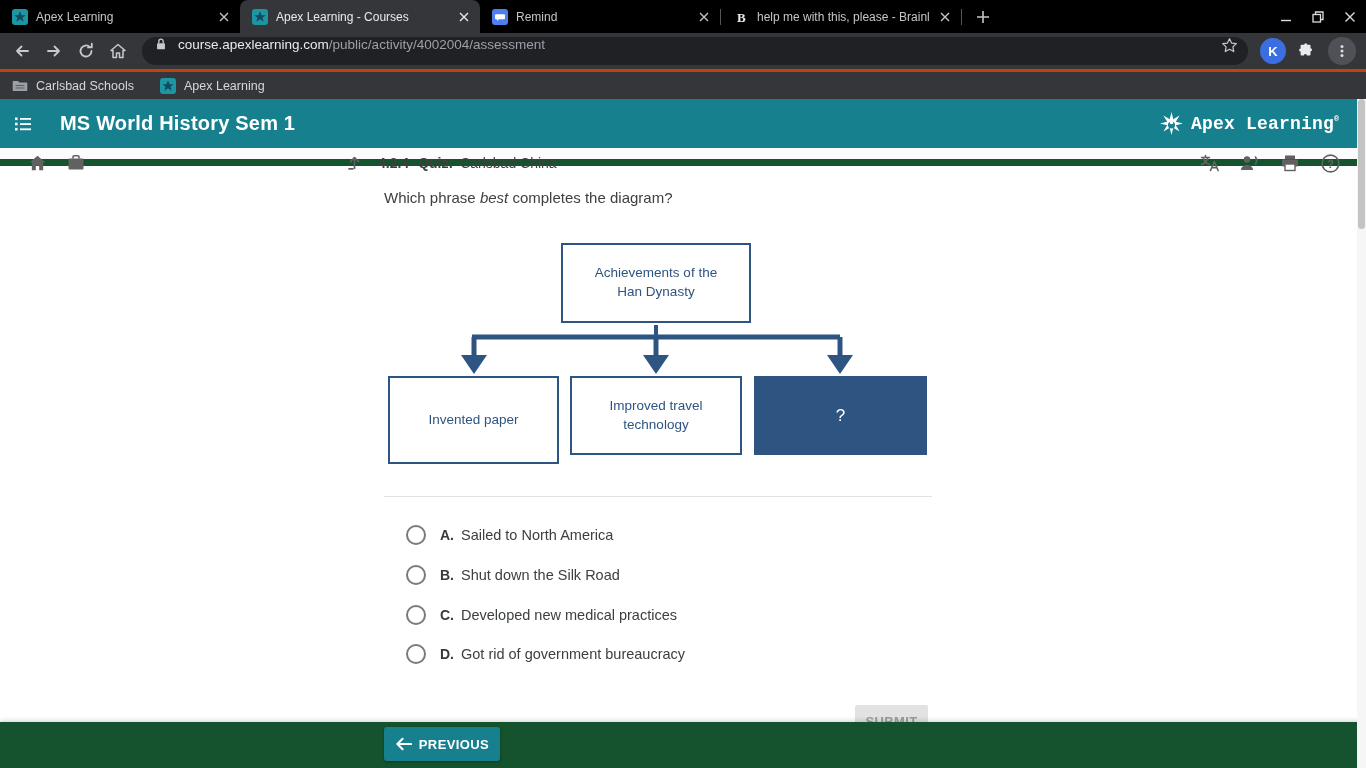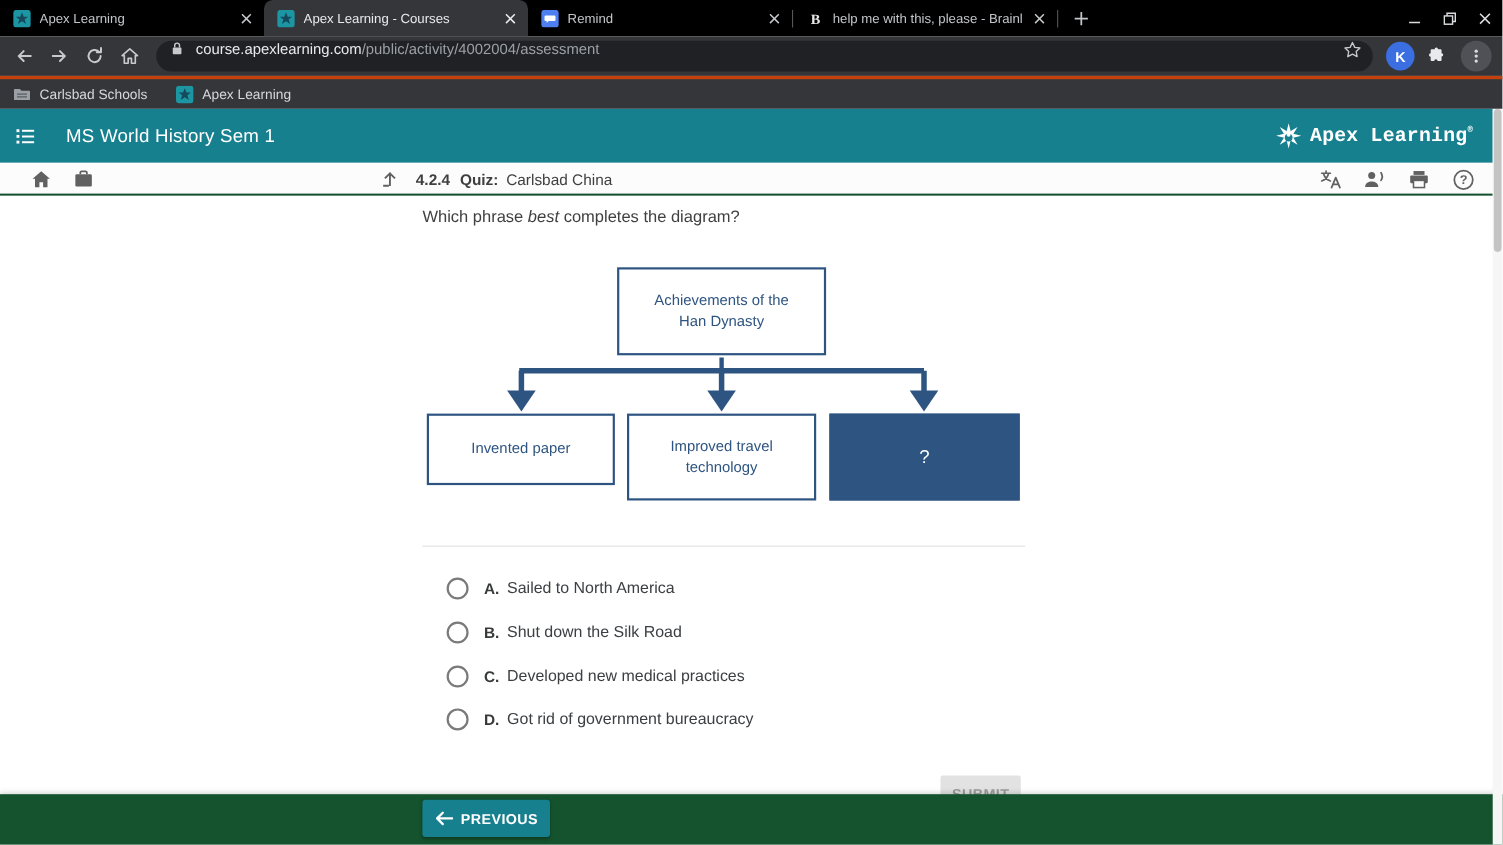--- a/index.html
+++ b/index.html
@@ -28,41 +28,41 @@
 
   .bookmarks { position:absolute; top:69px; left:0; width:1366px; height:30px; background:#35363a; border-top:3px solid #c2410c; display:flex; align-items:center; padding:0 12px; }
   .bookmark { display:flex; align-items:center; margin-right:26px; color:#d5d7da; font-size:12.5px; }
   .bookmark .b-icon { width:16px; height:16px; margin-right:8px; }
 
   
   .webpage { position:absolute; top:99px; left:0; width:1366px; height:669px; background:#fff; }
 
   .app-header { position:absolute; top:0; left:0; width:1357px; height:49px; background:#17808F; display:flex; align-items:center; color:#fff; }
   .hamburger { width:46px; display:flex; align-items:center; justify-content:center; }
-  .course-title { font-size:17px; font-weight:400; margin-left:14px; letter-spacing:.2px; }
+  .course-title { font-size:20px; font-weight:700; margin-left:14px; letter-spacing:.2px; }
   .brand { margin-left:auto; margin-right:18px; display:flex; align-items:center; }
   .brand-text { font-size:18px; font-weight:bold; margin-left:7px; letter-spacing:.2px;font-family:Liberation Mono, monospace; }
   .brand-reg { font-size:8px; vertical-align:top; }
 
-  .quiz-toolbar { position:absolute; top:49px; left:0; width:1357px; height:30px; background:#fcfcfc; border-bottom:2px solid #14532d; }
+  .quiz-toolbar { position:absolute; top:49px; left:0; width:1357px; height:18px; background:#fcfcfc; border-bottom:7px solid #14532d; }
   .qt-icon { position:absolute; top:2px; width:26px; height:26px; display:flex; align-items:center; justify-content:center; color:#616161; }
   .qt-center { position:absolute; top:0; left:345px; height:29px; display:flex; align-items:center; color:#3f3f3f; font-size:14px; }
   .qt-center .num { font-weight:bold; margin-left:14px; }
   .qt-center .type { font-weight:bold; margin-left:9px; }
   .qt-center .name { margin-left:7px; }
 
   .main { position:absolute; top:79px; left:0; width:1357px; height:590px; background:#fff; }
   .question-line { position:absolute; left:384px; top:11px; font-size:15px; color:#404040; }
   .question-line em { font-style:italic; }
 
   
   .diagram { position:absolute; left:384px; top:65px; width:548px; height:212px; }
   .d-box { position:absolute; border:2px solid #2E5481; background:#fff; color:#2E5481; font-weight:normal; font-size:13.5px; display:flex; align-items:center; justify-content:center; text-align:center; line-height:1.4; }
   .d-top { left:177px; top:0; width:190px; height:80px; padding:0 20px; }
-  .d-c0 { left:4px;   top:133px; width:171px; height:65px; }
+  .d-c0 { left:4px;   top:133px; width:171px; height:88px; }
   .d-c1 { left:186px; top:133px; width:172px; height:79px; padding:0 28px; }
   .d-c2 { left:370px; top:133px; width:173px; height:79px; background:#2E5481; color:#fff; font-size:17px; }
   .d-arrows { position:absolute; left:0; top:0; width:548px; height:212px; }
 
   .divider { position:absolute; left:384px; top:318px; width:548px; height:1px; background:#e2e2e2; }
 
   .option-row { position:absolute; left:406px; height:24px; display:flex; align-items:center; }
   .radio { width:20px; height:20px; border:2px solid #7a7a7a; border-radius:50%; background:#fff; flex:0 0 20px; }
   .opt-letter { font-weight:bold; color:#37393b; font-size:14px; margin-left:14px; }
   .opt-text { color:#3c4043; font-size:14.5px; margin-left:7px; }

